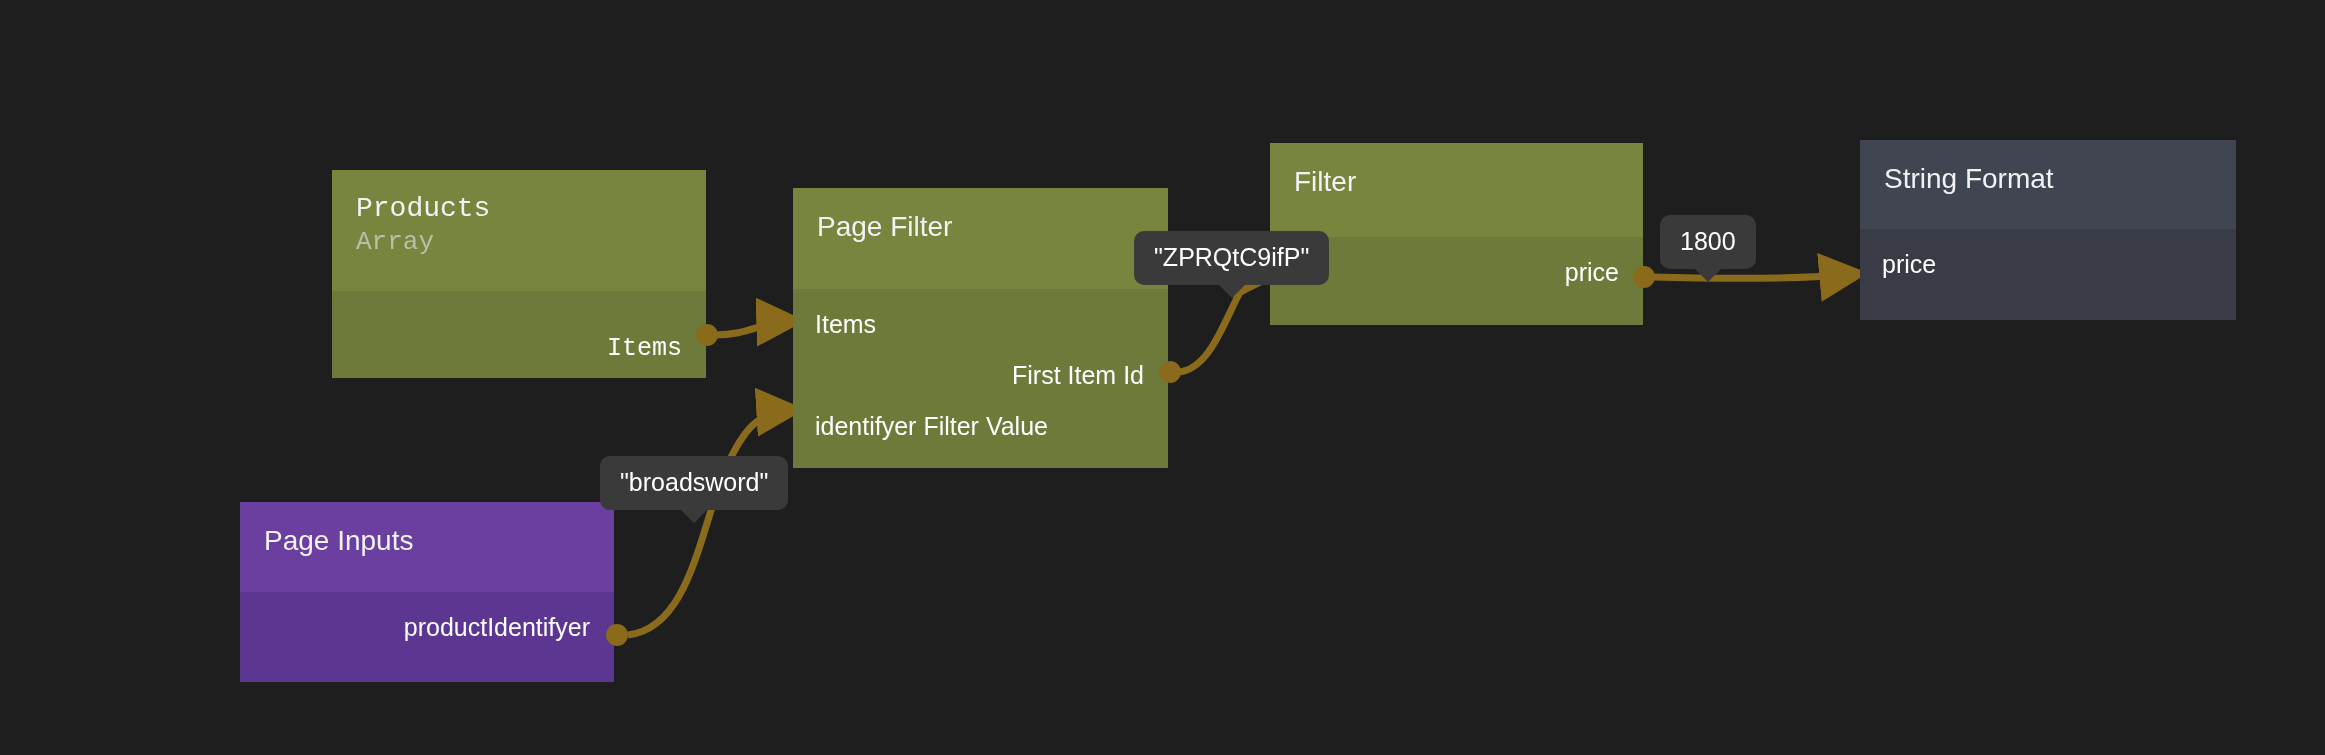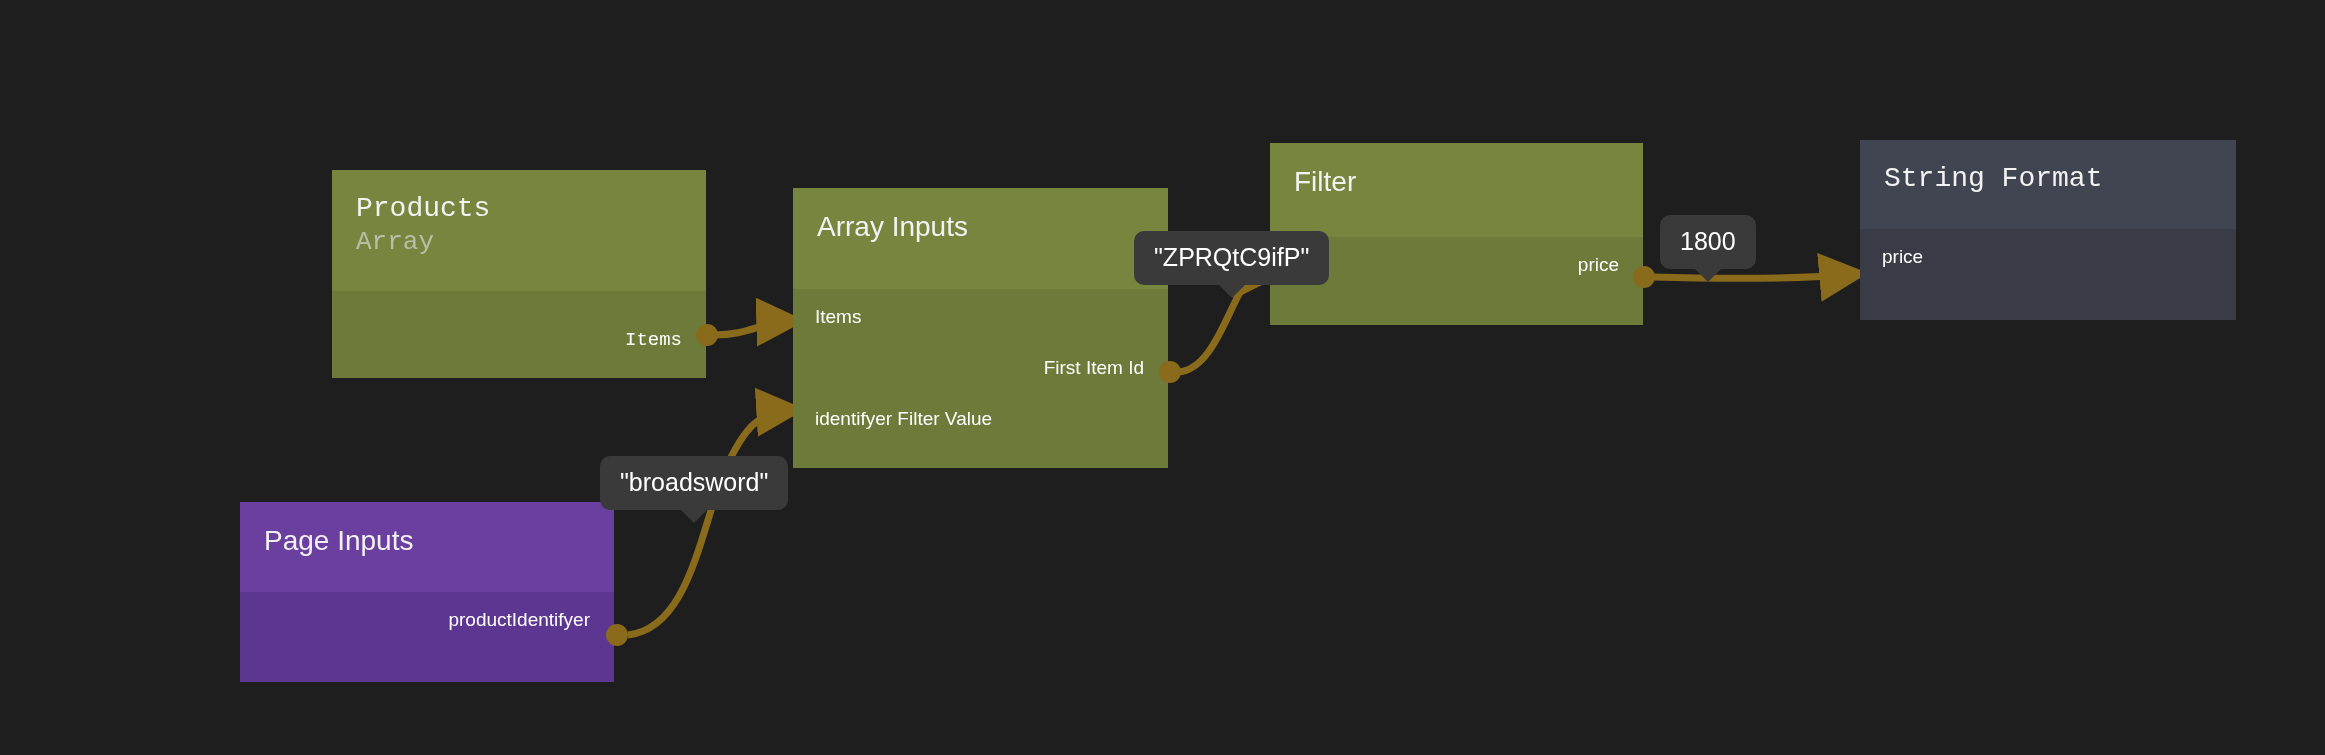--- a/index.html
+++ b/index.html
@@ -64,23 +64,23 @@
   
   .node.purple .node-header { background: #6b3fa0; }
   .node.purple .node-body   { background: #5c3690; }
   
   .node.slate .node-header { background: #414451; }
   .node.slate .node-body   { background: #393c47; }
 
   .port-row {
     position: absolute;
     display: flex;
-    align-items: flex-start;
+    align-items: flex-end;
     height: 30px;
-    font-size: 19px;
+    font-size: 25px;
     color: #ffffff;
     white-space: nowrap;
   }
   .port-row.out {
     right: 0;
     justify-content: flex-end;
     padding-right: 0;
   }
   .port-row.in {
     left: 0;
@@ -149,21 +149,21 @@
     <div class="node-body">
       <div class="port-row out" style="top:40px; right:24px;">
         <span class="port-label">Items</span>
       </div>
     </div>
   </div>
   <div class="port-dot" style="left:696px; top:324px;"></div>
 
   <div class="node green" style="left:793px; top:188px; width:375px; height:280px;">
     <div class="node-header" style="height:101px;">
-      <div class="node-title">Array Inputs</div>
+      <div class="node-title">Page Filter</div>
     </div>
     <div class="node-body">
       <div class="port-row in" style="top:18px;">
         <span class="port-label">Items</span>
       </div>
       <div class="port-row out" style="top:69px; right:24px;">
         <span class="port-label">First Item Id</span>
       </div>
       <div class="port-row in" style="top:120px;">
         <span class="port-label">identifyer Filter Value</span>
@@ -181,21 +181,21 @@
         <span class="port-label">Id</span>
       </div>
       <div class="port-row out" style="top:18px; right:24px;">
         <span class="port-label">price</span>
       </div>
     </div>
   </div>
   <div class="port-dot" style="left:1633px; top:266px;"></div>
 
   <div class="node slate" style="left:1860px; top:140px; width:376px; height:180px;">
-    <div class="node-header" style="height:89px;font-family:Liberation Mono, monospace;">
+    <div class="node-header" style="height:89px;">
       <div class="node-title">String Format</div>
     </div>
     <div class="node-body">
       <div class="port-row in" style="top:18px;">
         <span class="port-label">price</span>
       </div>
     </div>
   </div>
 
   <div class="node purple" style="left:240px; top:502px; width:374px; height:180px;">

